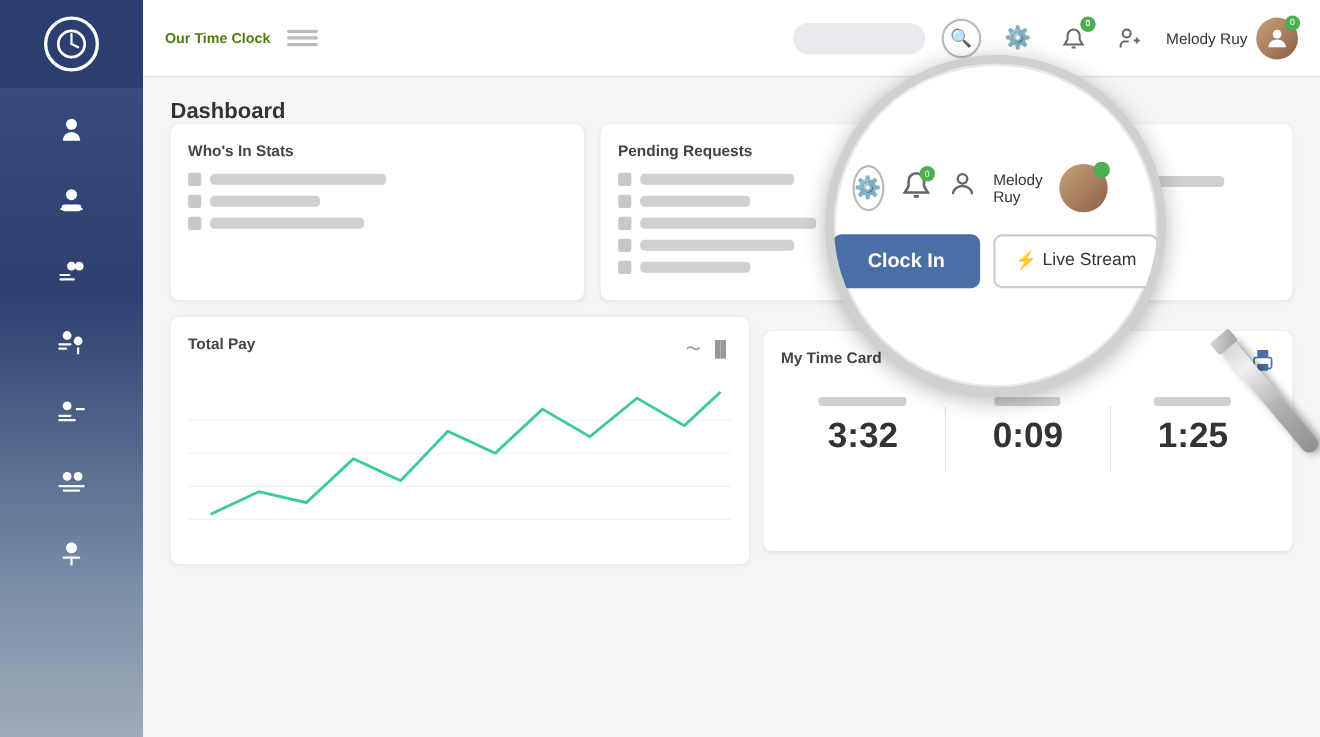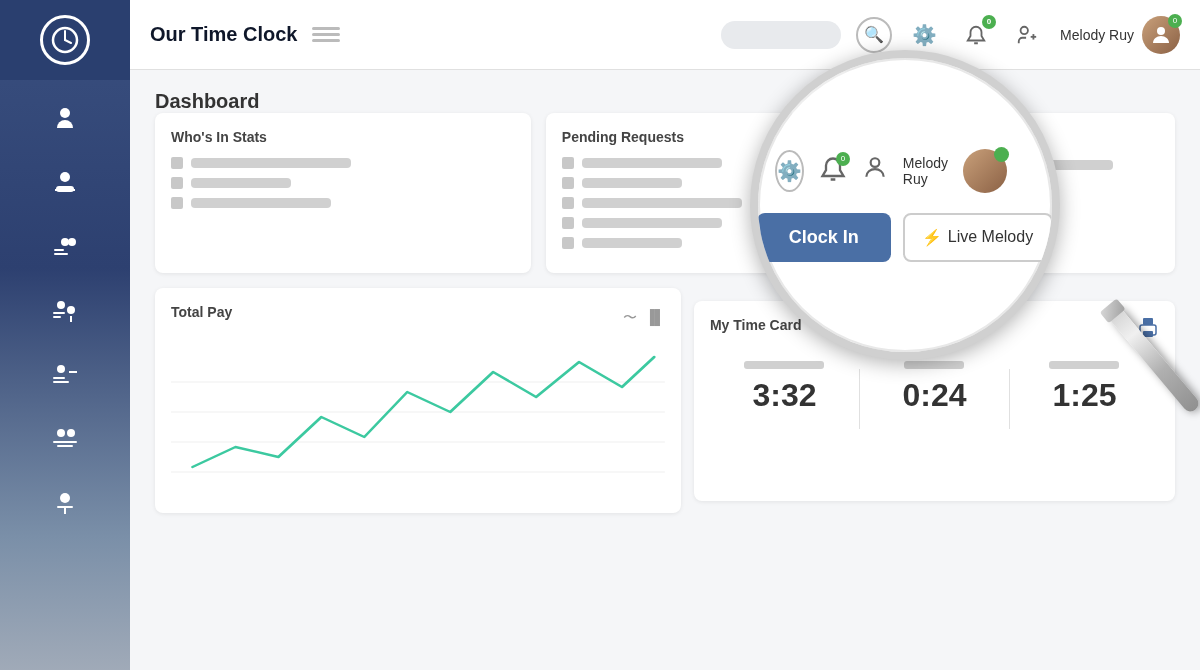--- a/index.html
+++ b/index.html
@@ -116,23 +116,23 @@
       display: flex;
       align-items: center;
       padding: 0 20px;
       border-bottom: 1px solid #e0e0e0;
       gap: 15px;
       position: relative;
       z-index: 10;
     }
 
     .topbar-title {
-      font-size: 20px;
+      font-size: 13px;
       font-weight: 600;
-      color: #0f172a;
+      color: #4d7c0f;
     }
 
     .topbar-divider {
       display: flex;
       flex-direction: column;
       gap: 3px;
     }
 
     .topbar-divider span {
       display: block;
@@ -734,21 +734,21 @@
             </div>
           </div>
           <div class="timecard-stats">
             <div class="timecard-stat">
               <div class="timecard-label-bar"></div>
               <div class="timecard-value">3:32</div>
             </div>
             <div class="timecard-divider-v"></div>
             <div class="timecard-stat">
               <div class="timecard-label-bar" style="width:60px;"></div>
-              <div class="timecard-value">0:24</div>
+              <div class="timecard-value">0:09</div>
             </div>
             <div class="timecard-divider-v"></div>
             <div class="timecard-stat">
               <div class="timecard-label-bar" style="width:70px;"></div>
               <div class="timecard-value">1:25</div>
             </div>
           </div>
         </div>
       </div>
     </div>
@@ -777,21 +777,21 @@
           <div style="position:relative;">
             <div style="width:44px;height:44px;border-radius:50%;background:linear-gradient(135deg,#c9a07a,#8B6145);"></div>
             <div style="position:absolute;top:-2px;right:-2px;width:15px;height:15px;background:#4caf50;border-radius:50%;"></div>
           </div>
         </div>
 
         <div class="mag-buttons">
           <button class="mag-btn-clock">Clock In</button>
           <button class="mag-btn-stream">
             <span class="mag-lightning">⚡</span>
-            <span>Live Melody</span>
+            <span>Live Stream</span>
           </button>
         </div>
       </div>
     </div>
 
     <div style="position:absolute;bottom:10px;right:30px;width:16px;height:130px;background:linear-gradient(180deg,#d0d0d0 0%,#f0f0f0 25%,#b0b0b0 60%,#909090 100%);border-radius:8px;transform:rotate(-40deg);transform-origin:top center;box-shadow:2px 2px 8px rgba(0,0,0,0.4);">
       <div style="position:absolute;top:-6px;left:50%;transform:translateX(-50%);width:22px;height:14px;background:linear-gradient(135deg,#d8d8d8,#a0a0a0);border-radius:3px;"></div>
     </div>
   </div>
 

